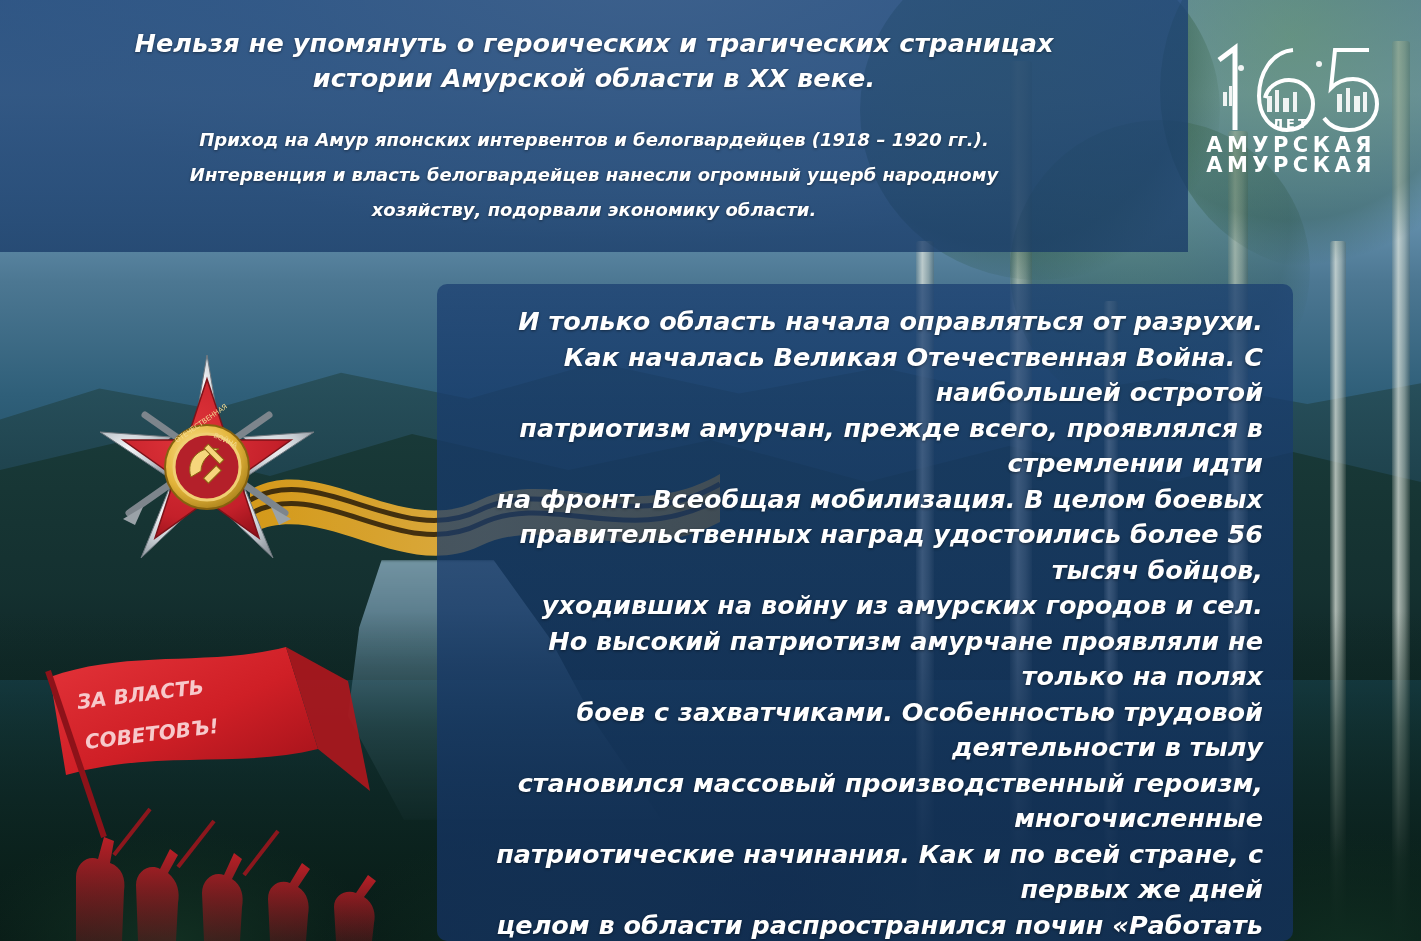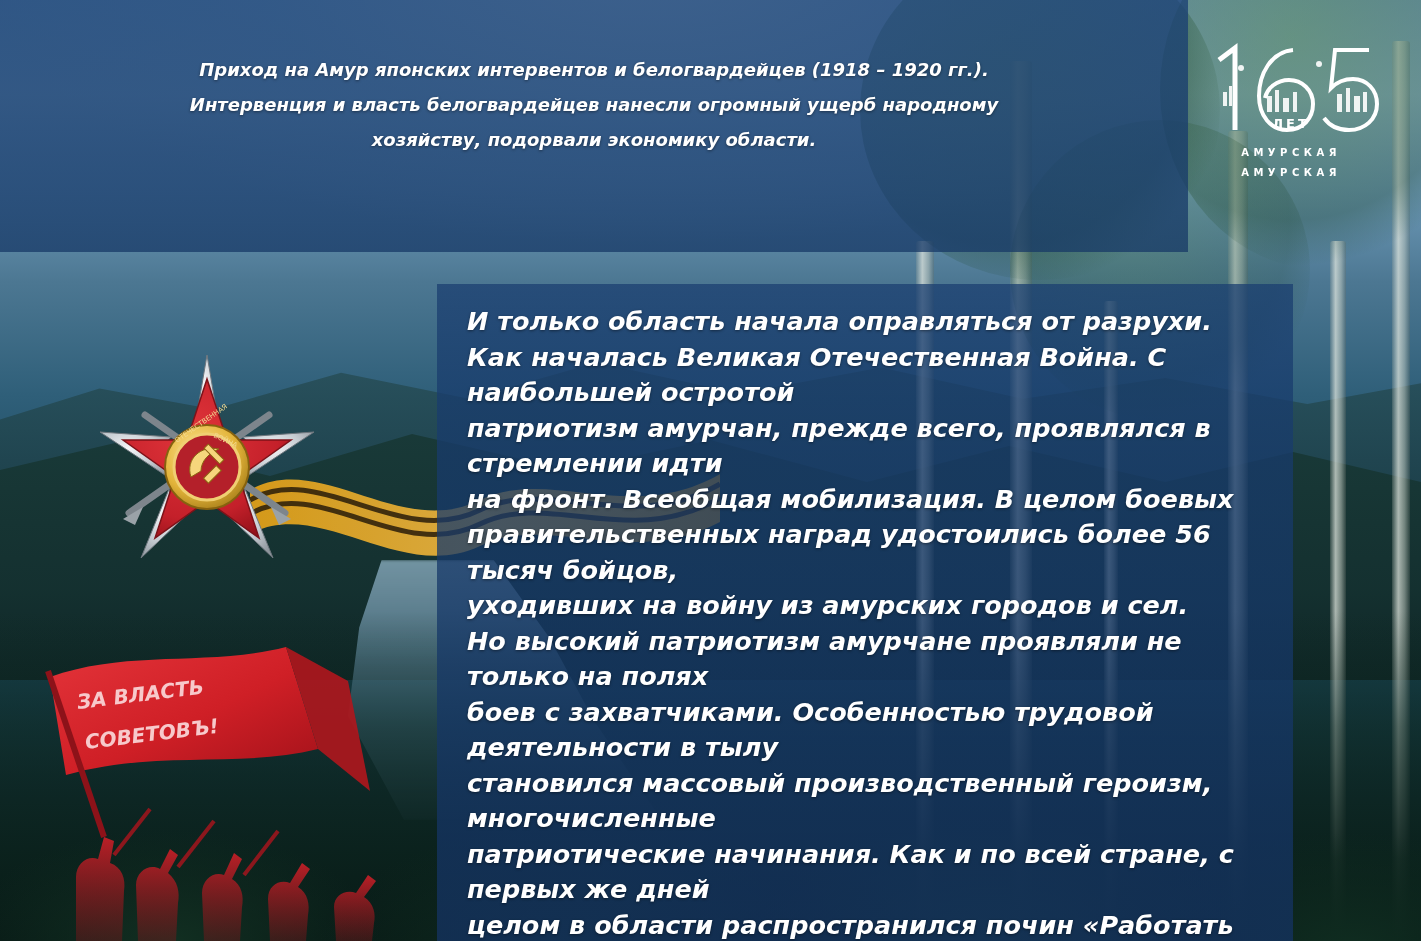--- a/index.html
+++ b/index.html
@@ -120,21 +120,22 @@
   
   .panel-main {
     position: absolute;
     left: 437px;
     top: 284px;
     width: 856px;
     height: 657px;
     background: linear-gradient(180deg, rgba(26,62,112,0.74) 0%, rgba(22,56,104,0.76) 50%, rgba(20,50,96,0.78) 100%);
     box-sizing: border-box;
     padding: 20px 30px 18px 30px;
-    text-align: left;
+    text-align: right;
+    border-radius: 10px;
   }
   .panel-main p {
     margin: 0;
     color: #ffffff;
     font-style: italic;
     font-weight: bold;
     font-size: 25.5px;
     line-height: 35.5px;
     text-shadow: 0 1px 3px rgba(0,0,0,0.45);
   }
@@ -156,22 +157,22 @@
   .logo-num svg { display: block; margin: 0 auto; }
   .logo-years {
     font-size: 13px;
     letter-spacing: 3px;
     font-weight: bold;
     margin-top: -22px;
     position: relative;
     z-index: 3;
   }
   .logo-region {
-    margin-top: 12px;
-    font-size: 10px;
+    margin-top: 4px;
+    font-size: 21px;
     font-weight: bold;
     letter-spacing: 4.5px;
     line-height: 20px;
   }
 
   
   .order {
     position: absolute;
     left: 92px;
     top: 352px;
@@ -214,20 +215,24 @@
     <div class="trunk" style="left:1330px;height:700px;width:16px;"></div>
     <div class="trunk" style="left:1392px;height:900px;width:18px;"></div>
     <div class="foliage" style="left:860px;top:-60px;width:360px;height:340px;"></div>
     <div class="foliage" style="left:1160px;top:-90px;width:330px;height:360px;"></div>
     <div class="foliage" style="left:1010px;top:120px;width:300px;height:300px;opacity:.6;"></div>
 
     <div class="forest-front"></div>
   </div>
 
   <div class="panel-top">
+    <p class="lead">
+      <span>Нельзя не упомянуть о героических и трагических страницах</span><br>
+      <span>истории Амурской области в XX веке.</span>
+    </p>
     <p class="sub">
       <span>Приход на Амур японских интервентов и белогвардейцев (1918 – 1920 гг.).</span><br>
       <span>Интервенция и власть белогвардейцев нанесли огромный ущерб народному</span><br>
       <span>хозяйству, подорвали экономику области.</span>
     </p>
   </div>
 
   <div class="logo">
     <div class="logo-num">
       <svg width="180" height="104" viewBox="0 0 180 104">

